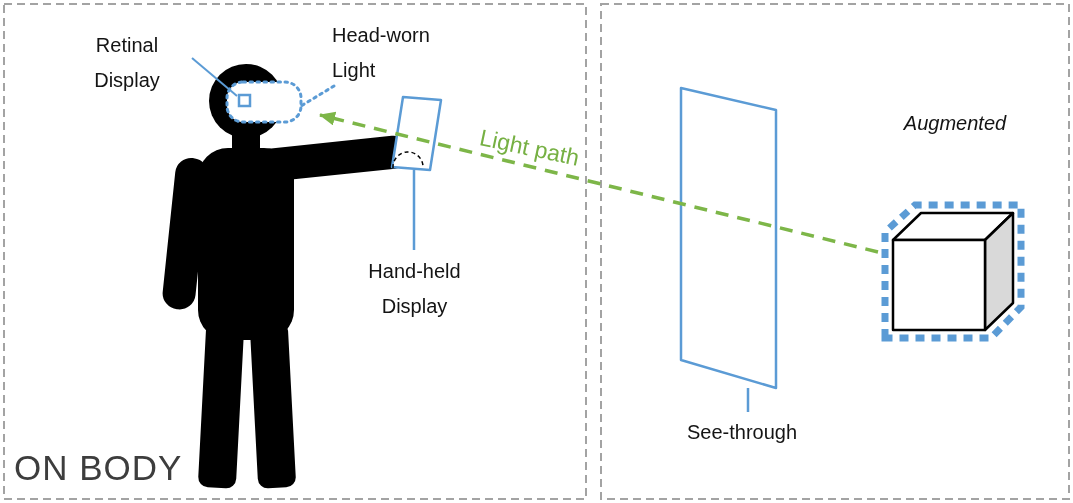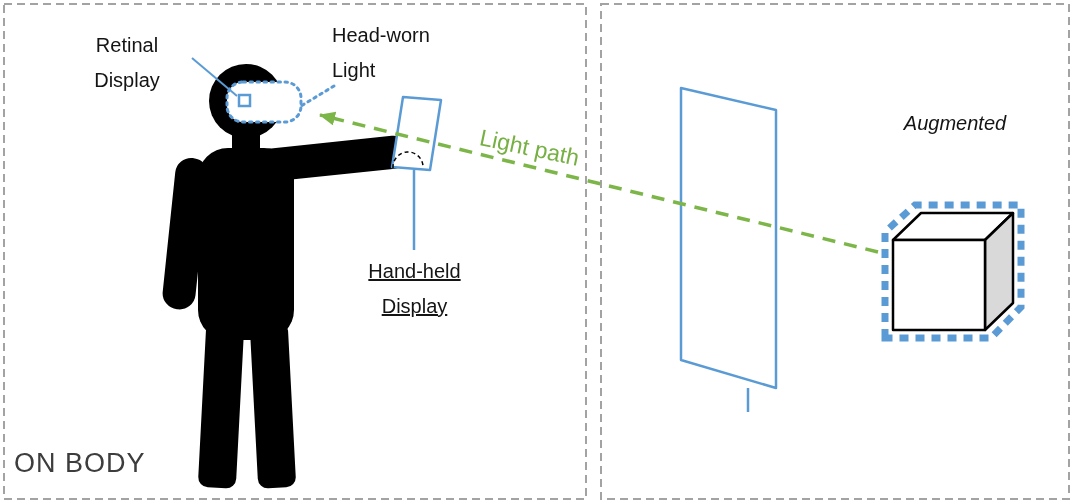--- a/index.html
+++ b/index.html
@@ -15,21 +15,21 @@
     position:absolute;
     font-size:20px;
     line-height:35px;
     color:#141414;
     white-space:nowrap;
   }
   .label.center{text-align:center;}
   .label span{display:block;}
   .panel-label{
     position:absolute;
-    font-size:27px;
+    font-size:35px;
     color:#3d3d3d;
     letter-spacing:1px;
     white-space:nowrap;
   }
   .light-path-label{
     position:absolute;
     left:480px;top:124px;
     font-size:23px;
     color:#76b043;
     transform:rotate(12deg);
@@ -91,28 +91,29 @@
   <div class="label center" style="left:62px;top:28px;width:130px;">
     <span>Retinal</span>
     <span>Display</span>
   </div>
 
   <div class="label" style="left:332px;top:18px;">
     <span>Head-worn</span>
     <span>Light</span>
   </div>
 
-  <div class="label center" style="left:332px;top:254px;width:165px;text-decoration:underline;">
+  <div class="label center" style="left:332px;top:254px;width:165px;">
     <span>Hand-held</span>
     <span>Display</span>
   </div>
 
   <div class="light-path-label">Light path</div>
 
   <div class="label center" style="left:613px;top:415px;width:258px;">
+    <span>See-through</span>
   </div>
 
   <div class="label center" style="left:866px;top:106px;width:178px;font-style:italic;">
     <span>Augmented</span>
   </div>
 
   <div class="panel-label" style="left:14px;top:448px;">ON BODY</div>
 
 
 </div>

